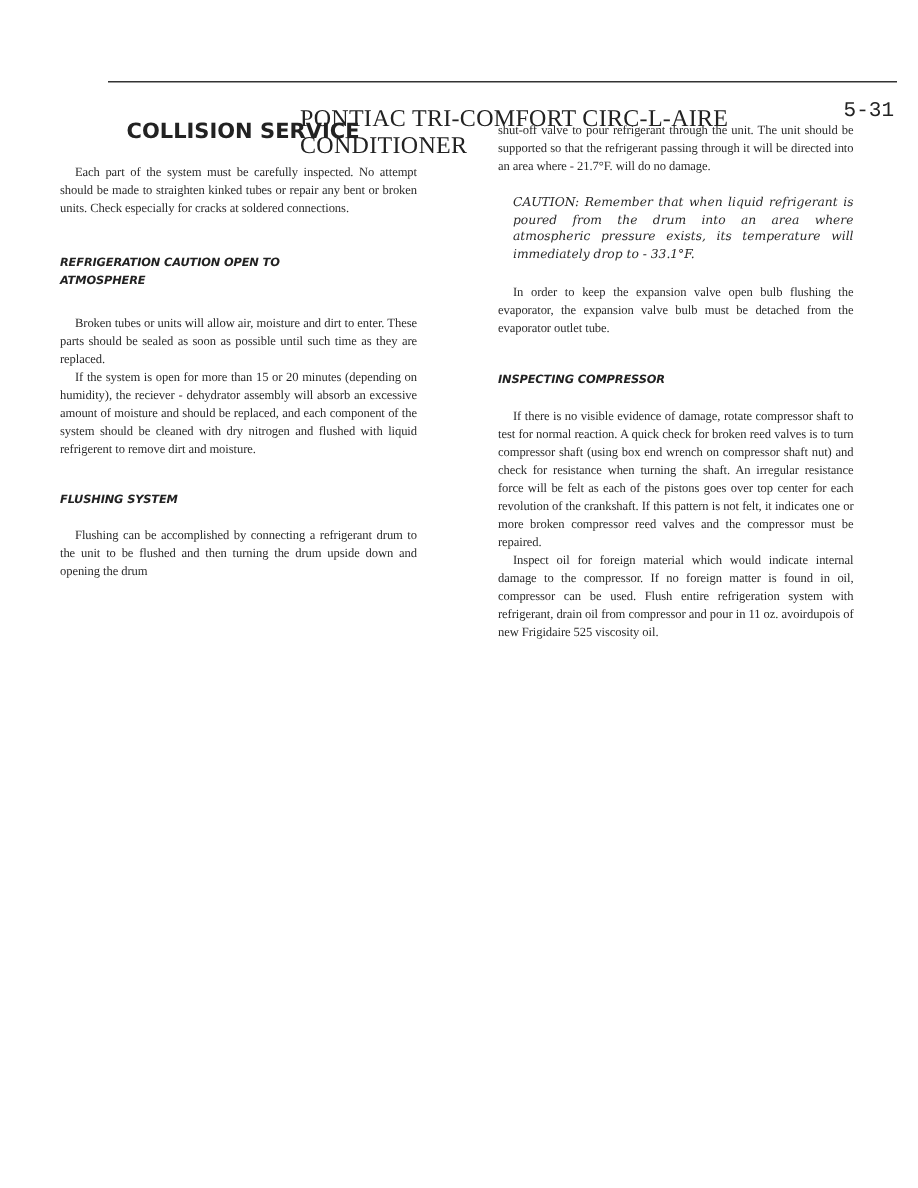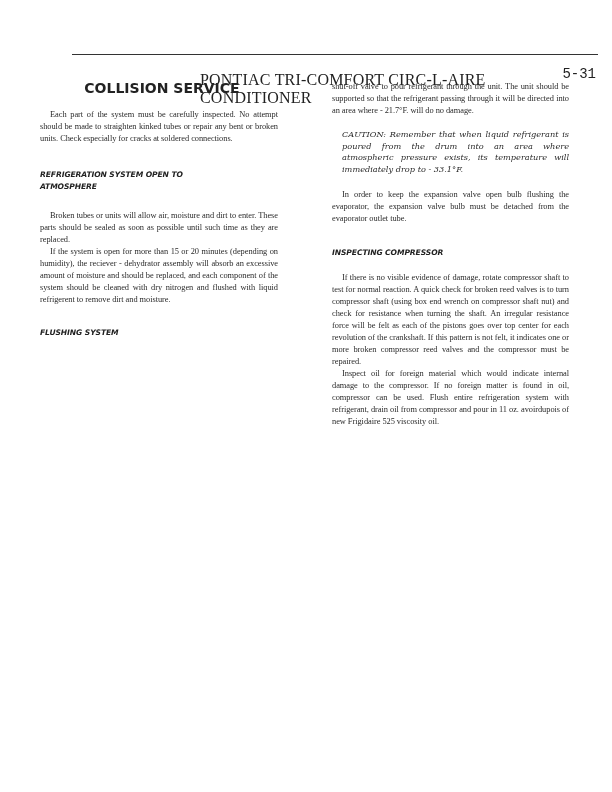--- a/index.html
+++ b/index.html
@@ -45,25 +45,26 @@
 
 <div class="header">
   <span class="header-title">PONTIAC TRI-COMFORT CIRC-L-AIRE CONDITIONER</span>
   <span class="header-page">5-31</span>
 </div>
 
 <div class="col col-left">
   <h2 class="h-center">COLLISION SERVICE</h2>
   <p class="body" style="margin-top:12px">Each part of the system must be carefully inspected. No attempt should be made to straighten kinked tubes or repair any bent or broken units. Check especially for cracks at soldered connections.</p>
 
-  <h3 class="h-italic" style="margin-top:24px; width:150px">REFRIGERATION SYSTEM OPEN TO ATMOSPHERE</h3>
+  <h3 class="h-italic" style="margin-top:24px; width:150px">REFRIGERATION CAUTION OPEN TO ATMOSPHERE</h3>
   <p class="body" style="margin-top:18px">Broken tubes or units will allow air, moisture and dirt to enter. These parts should be sealed as soon as possible until such time as they are replaced.</p>
   <p class="body" style="">If the system is open for more than 15 or 20 minutes (depending on humidity), the reciever - dehydrator assembly will absorb an excessive amount of moisture and should be replaced, and each component of the system should be cleaned with dry nitrogen and flushed with liquid refrigerent to remove dirt and moisture.</p>
 
   <h3 class="h-italic" style="margin-top:21px">FLUSHING SYSTEM</h3>
+  <p class="body" style="margin-top:12px">Flushing can be accomplished by connecting a refrigerant drum to the unit to be flushed and then turning the drum upside down and opening the drum</p>
 </div>
 
 <div class="col col-right">
   <p class="body no-indent">shut-off valve to pour refrigerant through the unit. The unit should be supported so that the refrigerant passing through it will be directed into an area where - 21.7°F. will do no damage.</p>
   <p class="caution" style="margin-top:12px">CAUTION: Remember that when liquid refrigerant is poured from the drum into an area where atmospheric pressure exists, its temperature will immediately drop to - 33.1°F.</p>
   <p class="body" style="margin-top:14px">In order to keep the expansion valve open bulb flushing the evaporator, the expansion valve bulb must be detached from the evaporator outlet tube.</p>
 
   <h3 class="h-italic" style="margin-top:22px">INSPECTING COMPRESSOR</h3>
   <p class="body" style="margin-top:13px">If there is no visible evidence of damage, rotate compressor shaft to test for normal reaction. A quick check for broken reed valves is to turn compressor shaft (using box end wrench on compressor shaft nut) and check for resistance when turning the shaft. An irregular resistance force will be felt as each of the pistons goes over top center for each revolution of the crankshaft. If this pattern is not felt, it indicates one or more broken compressor reed valves and the compressor must be repaired.</p>
   <p class="body" style="margin-top:0">Inspect oil for foreign material which would indicate internal damage to the compressor. If no foreign matter is found in oil, compressor can be used. Flush entire refrigeration system with refrigerant, drain oil from compressor and pour in 11 oz. avoirdupois of new Frigidaire 525 viscosity oil.</p>

